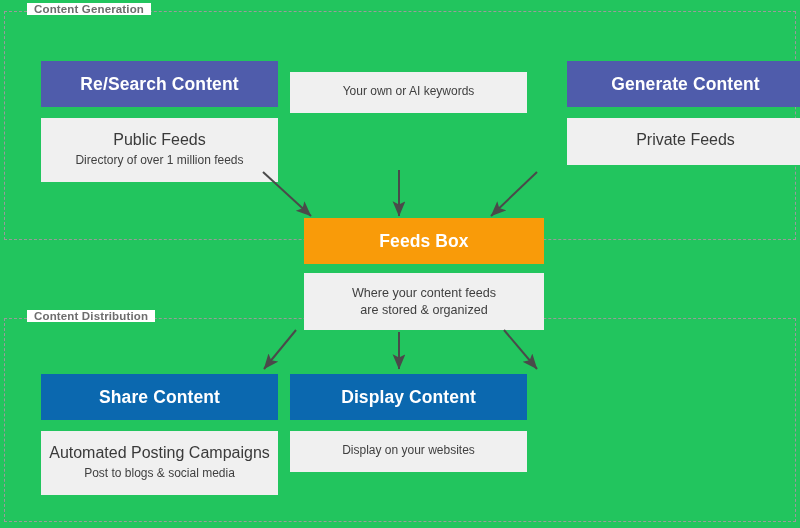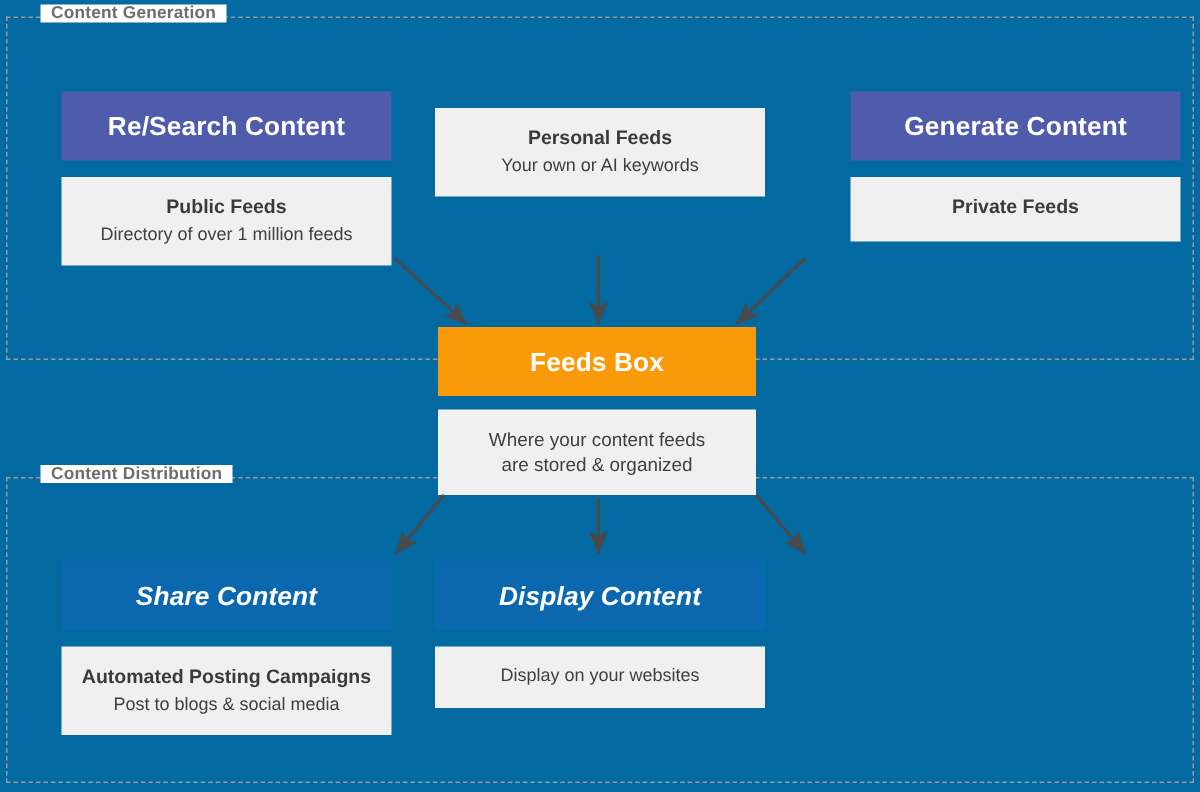--- a/index.html
+++ b/index.html
@@ -8,21 +8,21 @@
     background: #ffffff;
   }
   body {
     font-family: "Liberation Sans", "DejaVu Sans", sans-serif;
     -webkit-font-smoothing: antialiased;
   }
   #canvas {
     position: relative;
     width: 800px;
     height: 528px;
-    background: #0369a1;
+    background: #22c55e;
     overflow: hidden;
   }
 
   
   .section {
     position: absolute;
     border: 1px dashed #9a9a9a;
     box-sizing: border-box;
     background: transparent;
   }
@@ -47,67 +47,67 @@
     font-size: 11.5px;
     font-weight: bold;
     color: #6d6d6d;
     letter-spacing: 0.15px;
     white-space: nowrap;
   }
 
   
   .card {
     position: absolute;
-    width: 220px;
+    width: 237px;
   }
   .card-head {
     height: 46px;
     display: flex;
     align-items: center;
     justify-content: center;
     color: #ffffff;
     font-size: 17.5px;
     font-weight: bold;
     letter-spacing: 0.1px;
   }
   .card-head.purple { background: #4f5cab; }
-  .card-head.blue   { background: #0b68af; font-style: italic; }
+  .card-head.blue   { background: #0b68af; }
   .card-head.orange { background: #f99b09; }
 
   .card-body {
     margin-top: 11px;
     background: #f0f0f0;
     padding: 11px 6px 13px 6px;
     text-align: center;
     line-height: 1.38;
     box-sizing: border-box;
   }
   .card-body .b-title {
     display: block;
-    font-size: 13px;
-    font-weight: bold;
+    font-size: 16px;
+    font-weight: normal;
     color: #3a3a3a;
     margin-bottom: 1px;
   }
   .card-body .b-sub {
     display: block;
     font-size: 12px;
     color: #3f3f3f;
   }
 
   
   #card-research { left: 41px;  top: 61px; }
   #card-create   { left: 290px; top: 61px; }
   #card-generate { left: 539px; top: 61px; padding-left: 28px; }
 
   
   #card-feedsbox {
-    left: 292px;
+    left: 304px;
     top: 218px;
-    width: 212px;
+    width: 240px;
   }
   #card-feedsbox .card-body {
     margin-top: 9px;
     padding: 12px 6px 10px 6px;
   }
   #card-feedsbox .card-body .b-sub {
     font-size: 12.6px;
     color: #3f3f3f;
   }
 
@@ -138,21 +138,20 @@
   <div class="card" id="card-research">
     <div class="card-head purple">Re/Search Content</div>
     <div class="card-body">
       <span class="b-title">Public Feeds</span>
       <span class="b-sub">Directory of over 1 million feeds</span>
     </div>
   </div>
 
   <div class="card" id="card-create">
     <div class="card-body">
-      <span class="b-title">Personal Feeds</span>
       <span class="b-sub">Your own or AI keywords</span>
     </div>
   </div>
 
   <div class="card" id="card-generate">
     <div class="card-head purple">Generate Content</div>
     <div class="card-body">
       <span class="b-title">Private Feeds</span>
     </div>
   </div>

